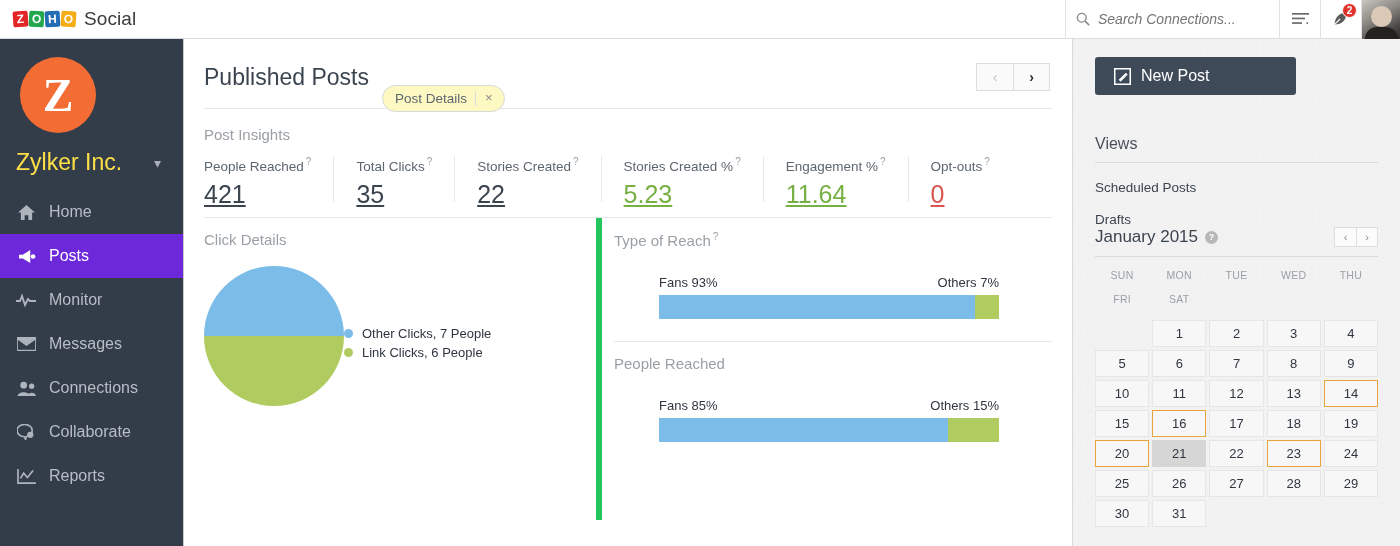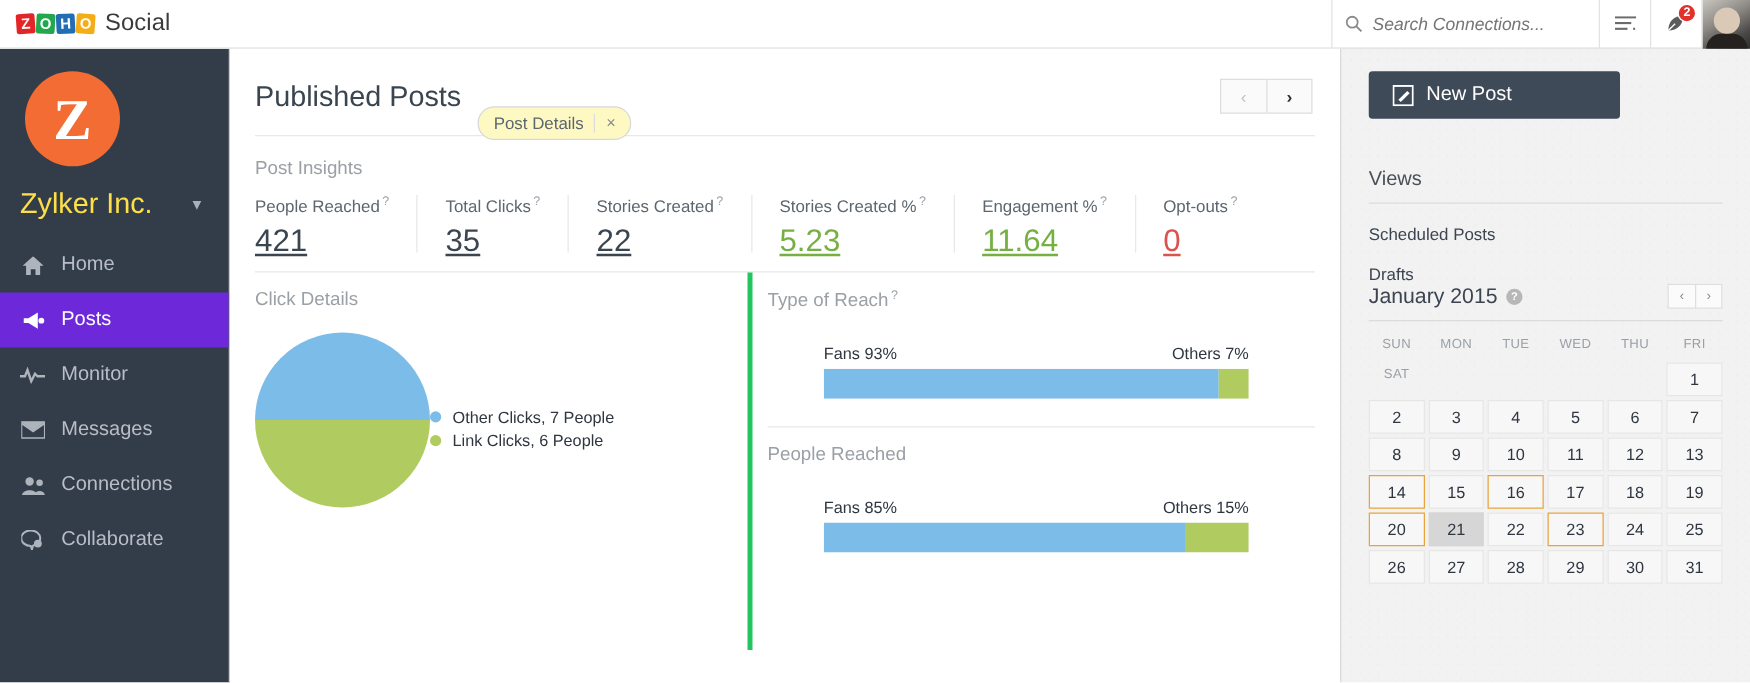--- a/index.html
+++ b/index.html
@@ -138,21 +138,21 @@
   .metric { padding-right: 22px; border-right: 1px solid #e8e8e8; height: 46px; }
   .metric:last-child { border-right: none; }
   .metric + .metric { padding-left: 22px; }
   .m-label { font-size: 13.5px; color: #5d666f; white-space: nowrap; }
   .qm { font-size: 10px; color: #9aa0a6; vertical-align: super; margin-left: 2px; cursor: pointer; }
   .m-value { font-size: 25px; color: #3b4550; margin-top: 6px; text-decoration: underline; }
   .m-value.green { color: #76b043; }
   .m-value.red { color: #d9534f; }
 
   .panels { display: flex; border-top: 1px solid #e8e8e8; margin: 15px 20px 0 20px; height: 303px; }
-  .panel-left { width: 398px; border-right: 4px solid #22c55e; padding-top: 13px; }
+  .panel-left { width: 398px; border-right: 6px solid #22c55e; padding-top: 13px; }
   .panel-right { flex: 1; padding-left: 12px; }
 
   .pie-wrap { display:flex; flex-direction:row; align-items:center; margin-top: 18px; }
   .pie {
     width: 140px; height: 140px; border-radius: 50%;
     background: linear-gradient(to bottom, #7cbce8 0 50%, #b0cc60 50% 100%);
   }
   .legend { margin-top: 18px; font-size: 13px; color: #2f3640; }
   .legend-row { display: flex; align-items: center; gap: 9px; margin-bottom: 4px; }
   .dot { width: 9px; height: 9px; border-radius: 50%; }
@@ -195,21 +195,21 @@
     margin-left: 7px; cursor: pointer; font-weight: bold;
   }
   .cal-nav { margin-left: auto; display: flex; }
   .cbtn {
     width: 22px; height: 20px; border: 1px solid #dedede; background: #fbfbfb;
     display: flex; align-items: center; justify-content: center;
     font-size: 11px; color: #8a8a8a; cursor: pointer;
   }
   .cbtn.prev { border-right: none; }
   .cal-sep { height: 1px; background: #dcdcdc; margin-top: 9px; }
-  .cal-grid { display: grid; grid-template-columns: repeat(6, 1fr); gap: 3px; margin-top: 9px; }
+  .cal-grid { display: grid; grid-template-columns: repeat(5, 1fr); gap: 3px; margin-top: 9px; }
   .cal-dow { font-size: 10.5px; color: #9aa0a6; text-align: center; padding: 3px 0 6px 0; letter-spacing: .3px; }
   .cal-cell {
     height: 27px; background: #f7f7f7; border: 1px solid #e6e6e6;
     display: flex; align-items: center; justify-content: center;
     font-size: 13px; color: #2f3640; cursor: pointer;
   }
   .cal-cell.empty { background: transparent; border-color: transparent; cursor: default; }
   .cal-cell.marked { border: 1px solid #e8a33d; }
   .cal-cell.today { background: #d6d6d6; border-color: #d6d6d6; }
 </style>
@@ -323,20 +323,29 @@
       <div class="navitem">
         <span class="navicon">
           <svg width="19" height="16" viewBox="0 0 20 16">
               <path d="M8 0 C3.5 0, 0 3, 0 6.5 C0 10, 3.5 13, 8 13 L9 16 L10 12.7 C14 12.2, 16 9.6, 16 6.5 C16 3, 12.5 0, 8 0 Z" fill="none" stroke="#aeb4bc" stroke-width="1.7"></path>
               <circle cx="14" cy="11" r="3.3"></circle>
             </svg>
         </span>
         <span>Collaborate</span>
       </div>
 
+      <div class="navitem">
+        <span class="navicon">
+          <svg width="19" height="15" viewBox="0 0 20 16">
+              <path d="M0 0 H1.8 V14.2 H20 V16 H0 Z"></path>
+              <polyline points="3.5,10 7,4.5 11,9 17,1.5" fill="none" stroke="#aeb4bc" stroke-width="1.8"></polyline>
+            </svg>
+        </span>
+        <span>Reports</span>
+      </div>
     </div>
 
     <div class="main">
       <div class="main-head">
         <span class="page-title">Published Posts</span>
         <span class="pill">
           <span>Post Details</span>
           <span class="pill-x">×</span>
         </span>
         <span class="pagenav">

